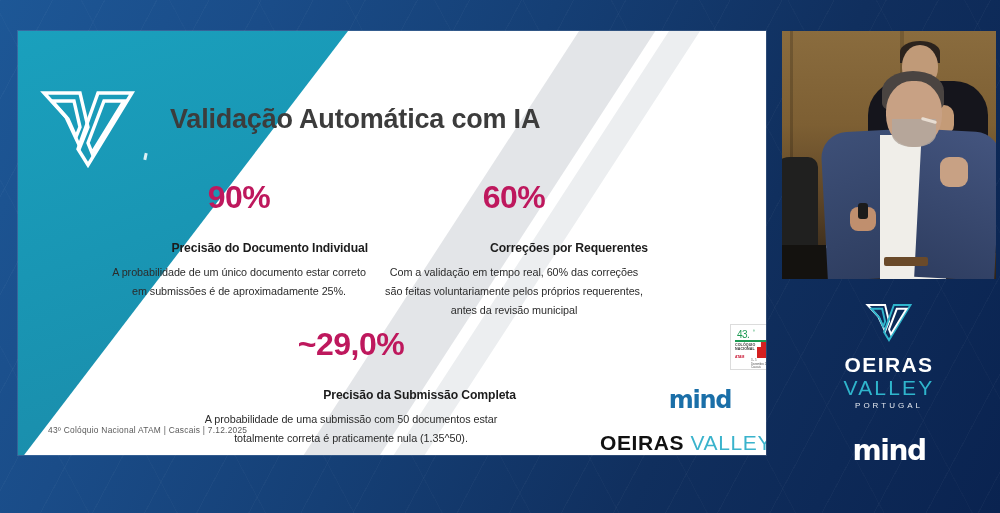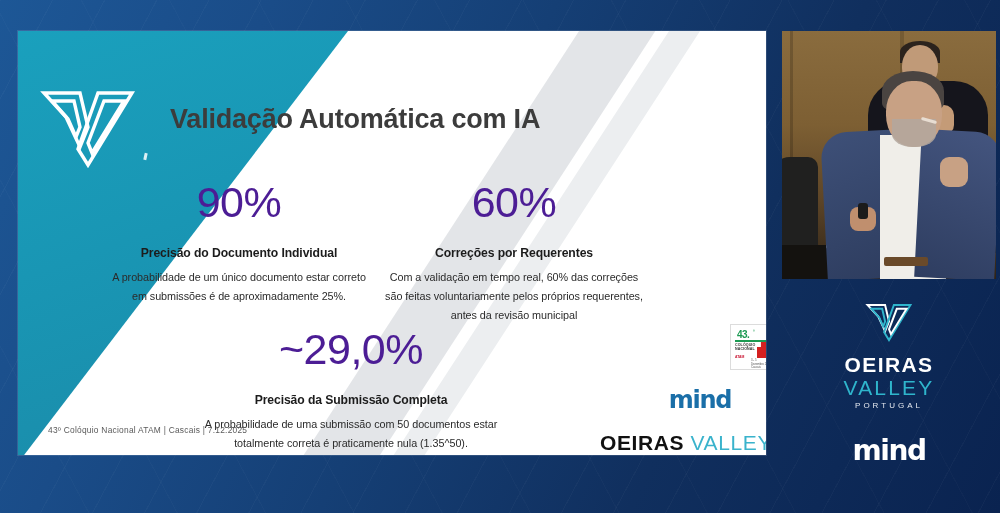--- a/index.html
+++ b/index.html
@@ -63,26 +63,26 @@
   }
 
   #slide-title {
     position:absolute; left:152px; top:73px;
     font-size:27px; font-weight:bold; color:#3c3c3c;
     letter-spacing:-0.2px; white-space:nowrap;
   }
 
   .stat { position:absolute; text-align:center; }
   .stat-num {
-    font-size:43px; font-weight:normal; color:#4c1d95;
+    font-size:32px; font-weight:bold; color:#be185d;
     letter-spacing:-0.5px; line-height:1;
   }
   .stat-head {
     font-size:12.2px; font-weight:bold; color:#1c1c1c;
-    margin-top:22px; letter-spacing:-0.1px;
+    margin-top:28px; letter-spacing:-0.1px;text-align:right;
   }
   .stat-body {
     font-size:10.8px; color:#2b2b2b; line-height:1.75;
     margin-top:8px; letter-spacing:-0.05px;
   }
 
   #stat-1 { left:92px;  top:150px; width:258px; }
   #stat-2 { left:362px; top:150px; width:268px; }
   #stat-3 { left:168px; top:297px; width:330px; }
 
@@ -90,21 +90,21 @@
   #slide-footer {
     position:absolute; left:30px; bottom:20px;
     font-size:8.4px; color:#5a5a5a; letter-spacing:.25px;
   }
 
   
   #badge-atam {
     position:absolute; left:712px; top:293px; width:44px; height:46px;
     background:#ffffff; border:1px solid #dcdcdc; overflow:hidden;
   }
-  #badge-atam .b43 { font-size:10px; font-weight:bold; color:#1b9a52; position:absolute; left:6px; top:4px; letter-spacing:-.5px;}
+  #badge-atam .b43 { font-size:10px; font-weight:normal; color:#1b9a52; position:absolute; left:6px; top:4px; letter-spacing:-.5px;}
   #badge-atam .bo  { font-size:5px; color:#1b9a52; position:absolute; left:22px; top:3px;}
   #badge-atam .brule{ position:absolute; left:4px; top:15px; width:36px; height:1.5px; background:#1b9a52;}
   #badge-atam .bt1 { position:absolute; left:4px; top:18px; font-size:3.6px; font-weight:bold; color:#333; line-height:1.25; letter-spacing:.1px;}
   #badge-atam .bt2 { position:absolute; left:4px; top:30px; font-size:3.4px; font-weight:bold; color:#c8102e;}
   #badge-atam .bt3 { position:absolute; left:20px; top:34px; font-size:2.8px; color:#555; line-height:1.3;}
   #badge-atam .bflag{ position:absolute; right:3px; top:17px; width:13px; height:16px; background:#d42020;
                       clip-path:polygon(0 32%,30% 32%,30% 0,100% 0,100% 100%,0 100%);}
 
   #mind-slide {
     position:absolute; left:682px; top:355px; transform:translateX(-50%);

